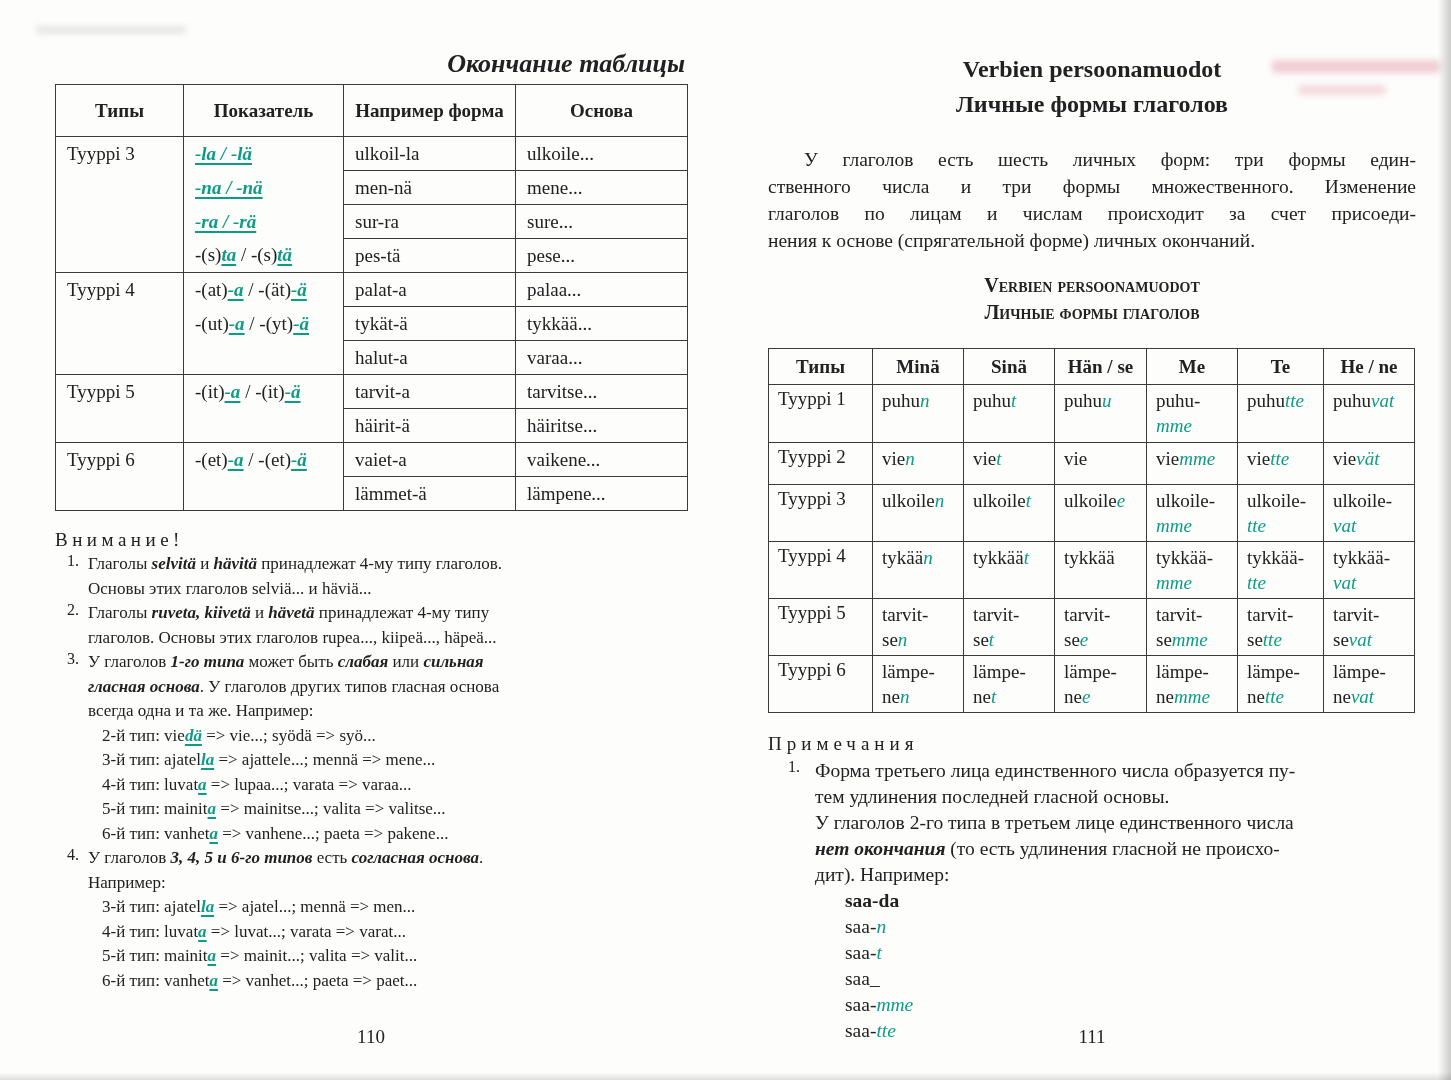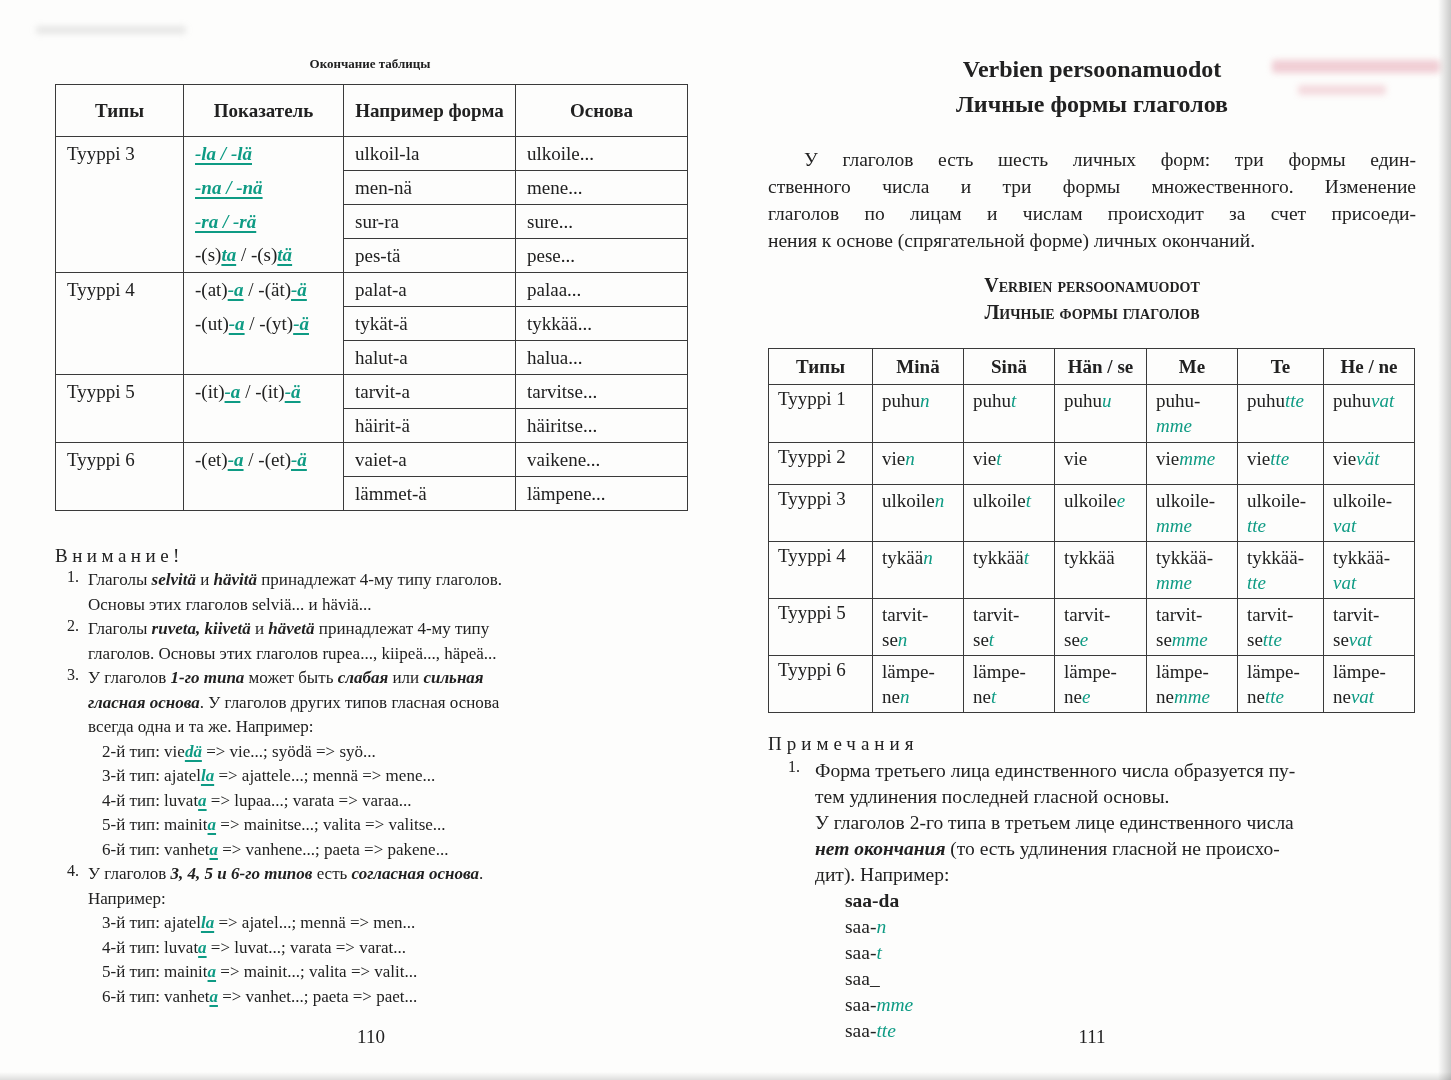--- a/index.html
+++ b/index.html
@@ -7,37 +7,37 @@
   html,body{ width:1451px; height:1080px; }
   body{
     position:relative; background:#fdfdfc; color:var(--ink);
     font-family:"Liberation Serif","DejaVu Serif",serif; overflow:hidden;
   }
   .page{ position:absolute; top:52px; }
   #left-page{ left:55px;  width:632px; }
   #right-page{ left:768px; width:648px; }
 
   
-  .cont-note{ font-weight:600; font-size:13px; line-height:24px;
-              text-align:center; padding-right:2px; margin-bottom:8px; }
+  .cont-note{ font-style:italic; font-weight:600; font-size:26px; line-height:24px;
+              text-align:right; padding-right:2px; margin-bottom:8px; }
   table.vt{ border-collapse:collapse; width:632px; table-layout:fixed; }
   .vt th,.vt td{ border:1.6px solid var(--line); font-size:19px; padding:2px 11px;
                  text-align:left; vertical-align:middle; }
   .vt th{ font-weight:700; text-align:center; height:52px; padding:2px 6px; }
   .vt tbody tr{ height:34px; }
   .vt td.type,.vt td.pok{ border-top:none; border-bottom:none; }
   .vt td.gend{ border-bottom:1.6px solid var(--line); }
 
   .seg-teal{ color:var(--teal); font-style:italic; }
   .seg-tealu{ color:var(--teal); font-style:italic; font-weight:700;
               text-decoration:underline; text-decoration-thickness:1.5px; text-underline-offset:3px; }
   .seg-bi{ font-weight:700; font-style:italic; }
   .seg-b{ font-weight:700; }
 
-  #attention{ margin-top:32px; }
+  #attention{ margin-top:16px; }
   .att-title{ font-size:19px; letter-spacing:4.5px; line-height:25px; }
   .att-item{ position:relative; padding-left:33px; }
   .att-num{ position:absolute; left:12px; top:0; }
   .att-line,.ex-line{ font-size:17px; line-height:24.5px; white-space:nowrap; }
   .ex-line{ margin-left:14px; }
 
   
   .rp-title{ font-size:24px; font-weight:700; text-align:center; line-height:35px; }
   #intro{ margin-top:24px; }
   .intro-line{ font-size:19.5px; line-height:27px; text-align:justify; text-align-last:justify; }
@@ -132,21 +132,21 @@
         <tr>
           <td class="type"></td>
           <td class="pok"><span>-(ut)</span><span class="seg-tealu">-a</span><span> / -(yt)</span><span class="seg-tealu">-ä</span></td>
           <td class="grid">tykät-ä</td>
           <td class="grid">tykkää...</td>
         </tr>
         <tr>
           <td class="type gend"></td>
           <td class="pok gend"></td>
           <td class="grid">halut-a</td>
-          <td class="grid">halua...</td>
+          <td class="grid">varaa...</td>
         </tr>
         <tr>
           <td class="type">Tyyppi 5</td>
           <td class="pok"><span>-(it)</span><span class="seg-tealu">-a</span><span> / -(it)</span><span class="seg-tealu">-ä</span></td>
           <td class="grid">tarvit-a</td>
           <td class="grid">tarvitse...</td>
         </tr>
         <tr>
           <td class="type gend"></td>
           <td class="pok gend"></td>

